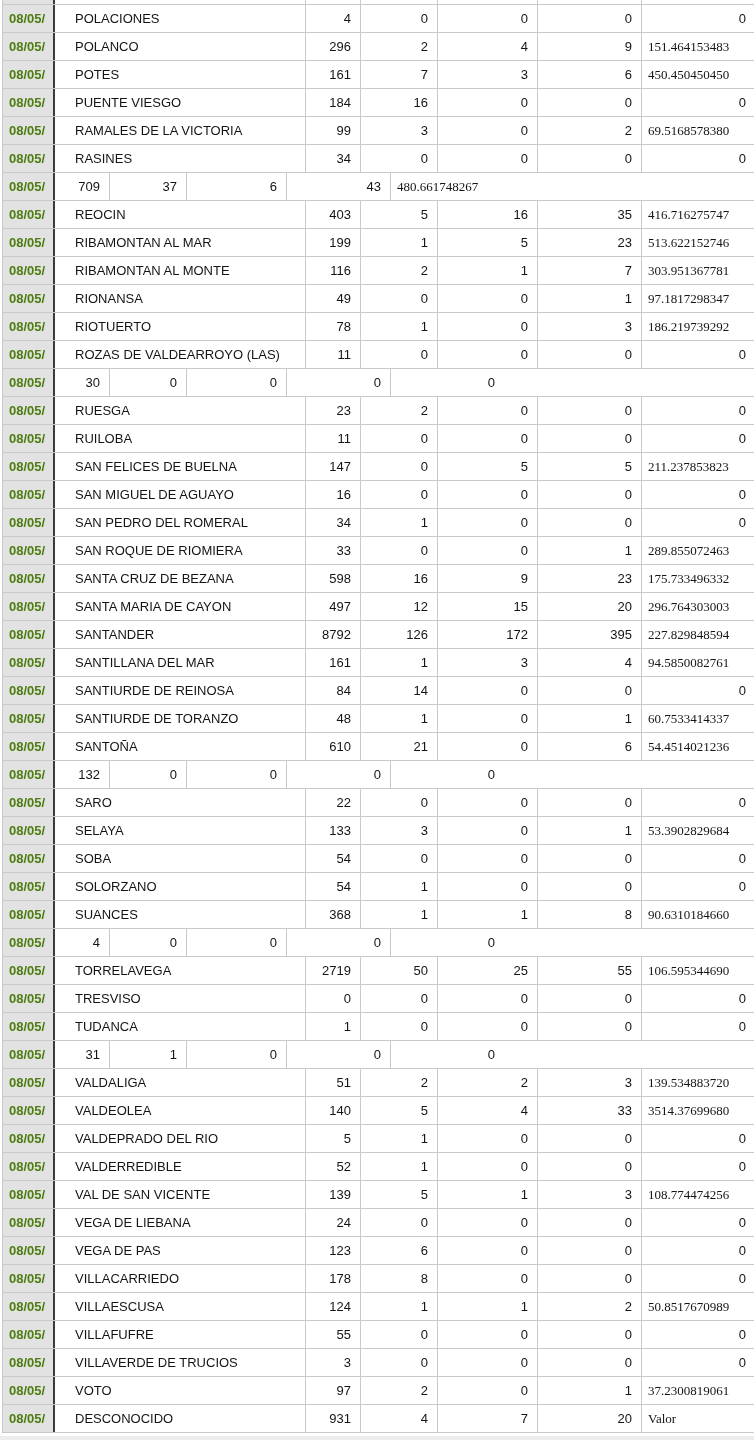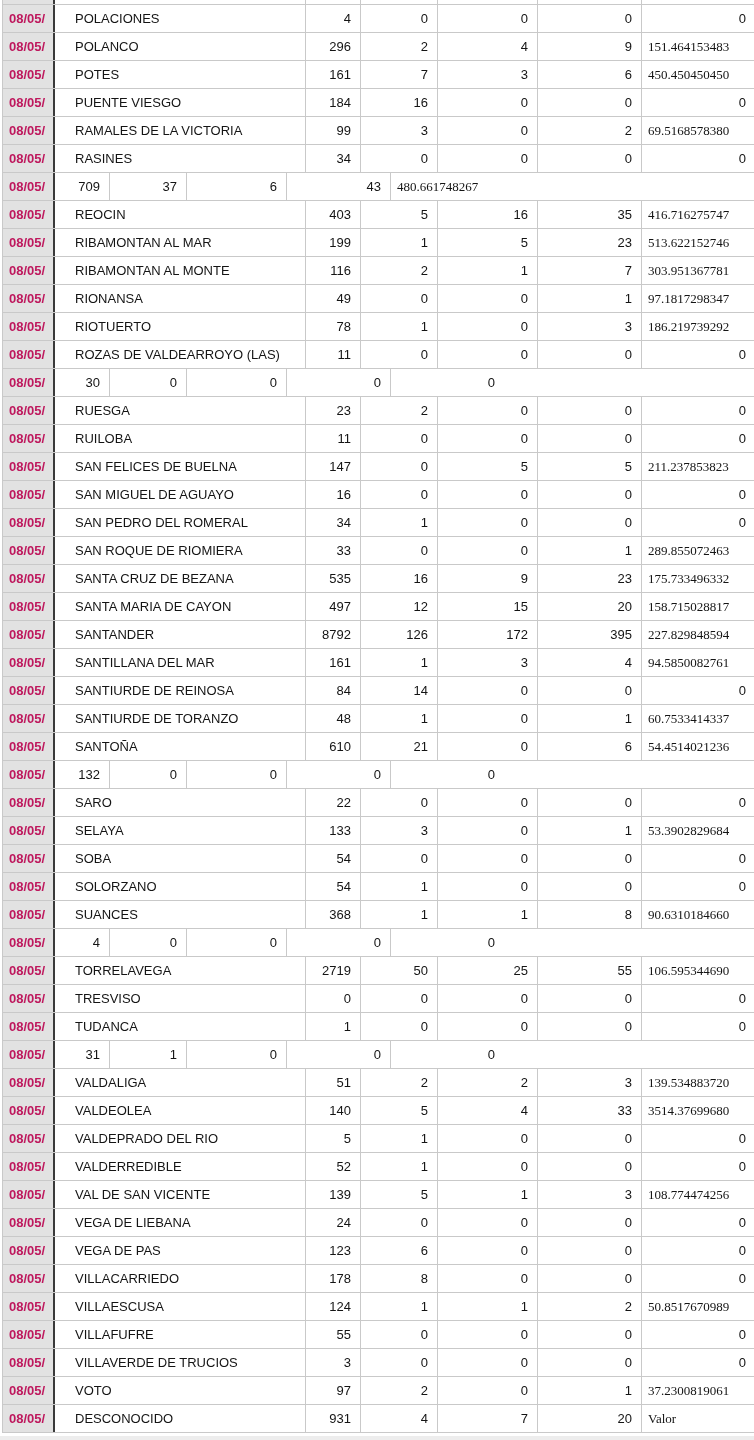--- a/index.html
+++ b/index.html
@@ -28,21 +28,21 @@
     color: #141414;
     white-space: nowrap;
     overflow: hidden;
   }
 
   .c-date {
     width: 52px;
     background: #e2e2e2;
     border-right: 2px solid #3a3a3a;
     font-weight: bold;
-    color: #be185d;
+    color: #4d7c0f;
     padding-left: 6px;
   }
   .c-mun  { width: 251px; border-right: 1px solid #c9c9c9; padding-left: 20px; }
   .c-num  { border-right: 1px solid #c9c9c9; justify-content: flex-end; padding-right: 9px; }
   .c-v1   { width: 55px;  }
   .c-v2   { width: 77px;  }
   .c-v3   { width: 100px; }
   .c-v4   { width: 104px; }
   .c-rate { width: 113px; border-right: none; padding-left: 6px; padding-right: 9px; }
   .c-rate.right { justify-content: flex-end; }
@@ -247,34 +247,34 @@
         <div class="cell c-mun">SAN ROQUE DE RIOMIERA</div>
         <div class="cell c-num c-v1">33</div>
         <div class="cell c-num c-v2">0</div>
         <div class="cell c-num c-v3">0</div>
         <div class="cell c-num c-v4">1</div>
         <div class="cell c-rate left">289.855072463</div>
       </div>
       <div class="row">
         <div class="cell c-date">08/05/</div>
         <div class="cell c-mun">SANTA CRUZ DE BEZANA</div>
-        <div class="cell c-num c-v1">535</div>
+        <div class="cell c-num c-v1">598</div>
         <div class="cell c-num c-v2">16</div>
         <div class="cell c-num c-v3">9</div>
         <div class="cell c-num c-v4">23</div>
         <div class="cell c-rate left">175.733496332</div>
       </div>
       <div class="row">
         <div class="cell c-date">08/05/</div>
         <div class="cell c-mun">SANTA MARIA DE CAYON</div>
         <div class="cell c-num c-v1">497</div>
         <div class="cell c-num c-v2">12</div>
         <div class="cell c-num c-v3">15</div>
         <div class="cell c-num c-v4">20</div>
-        <div class="cell c-rate left">158.715028817</div>
+        <div class="cell c-rate left">296.764303003</div>
       </div>
       <div class="row">
         <div class="cell c-date">08/05/</div>
         <div class="cell c-mun">SANTANDER</div>
         <div class="cell c-num c-v1">8792</div>
         <div class="cell c-num c-v2">126</div>
         <div class="cell c-num c-v3">172</div>
         <div class="cell c-num c-v4">395</div>
         <div class="cell c-rate left">227.829848594</div>
       </div>

